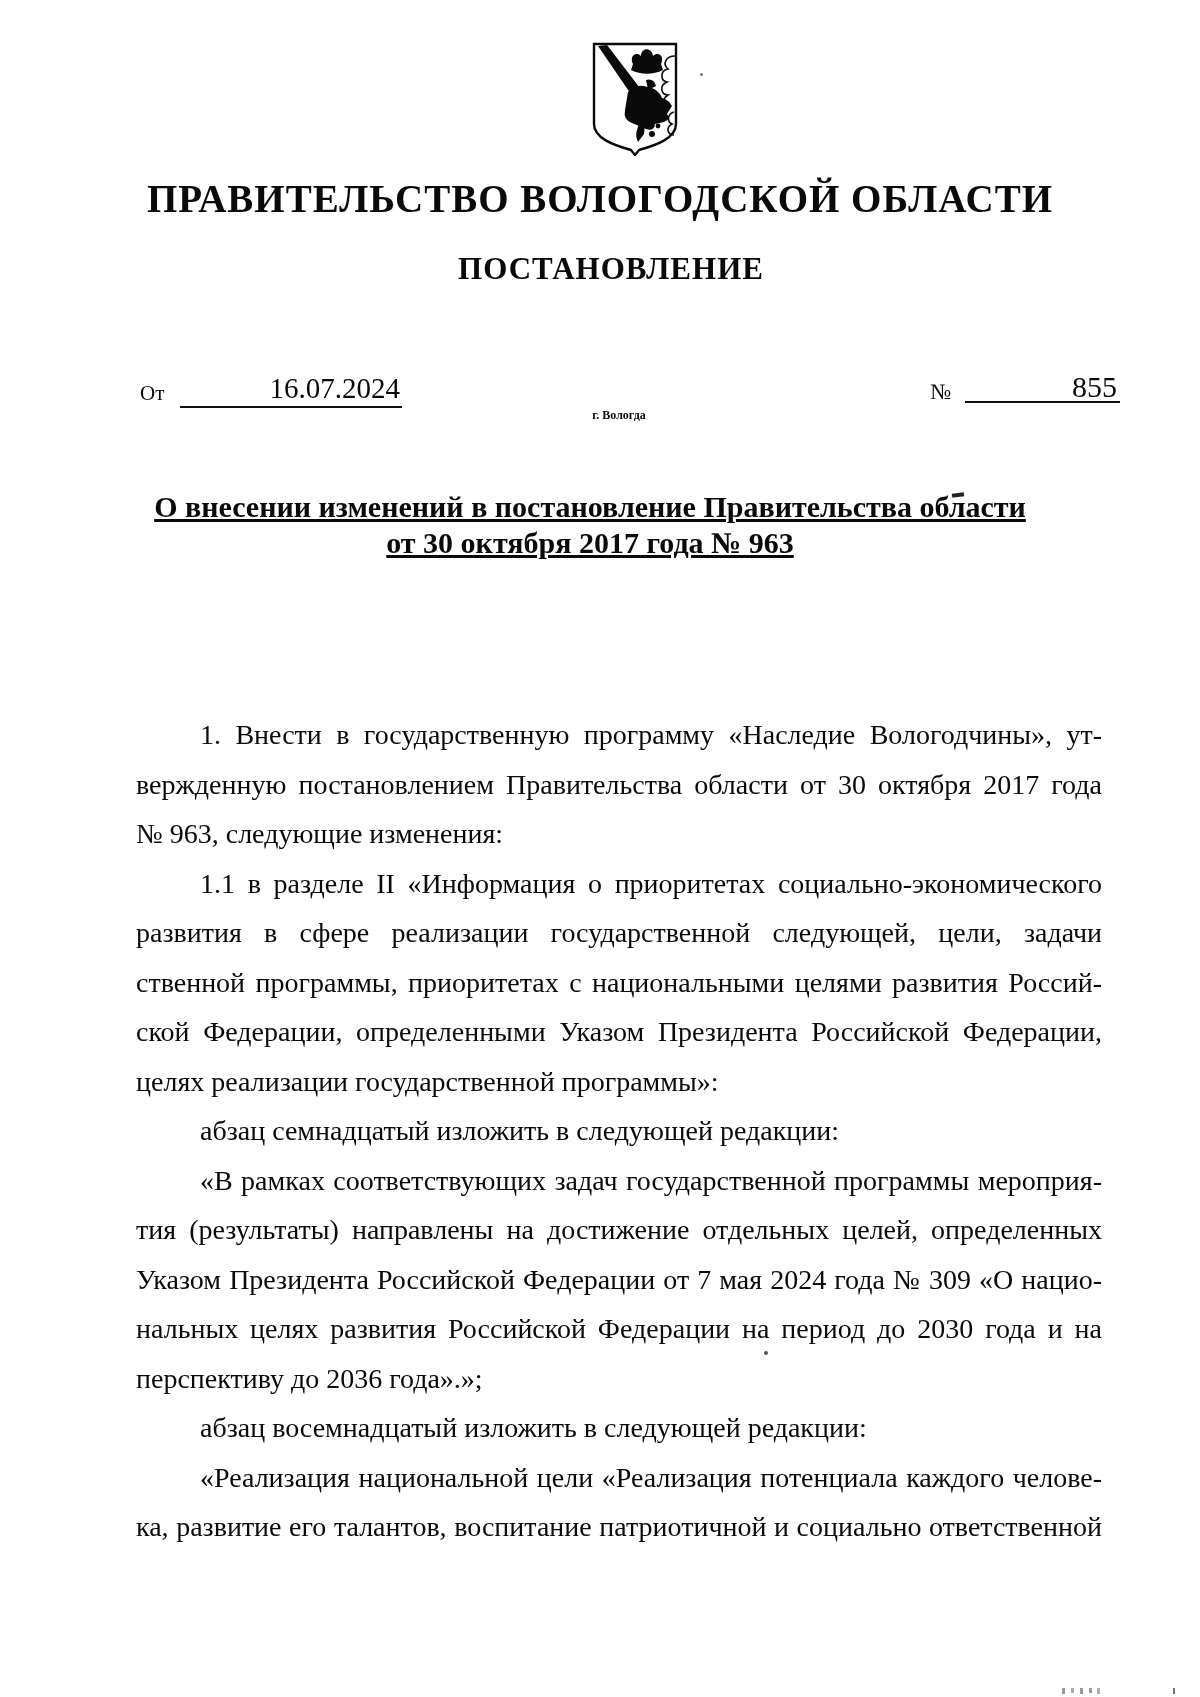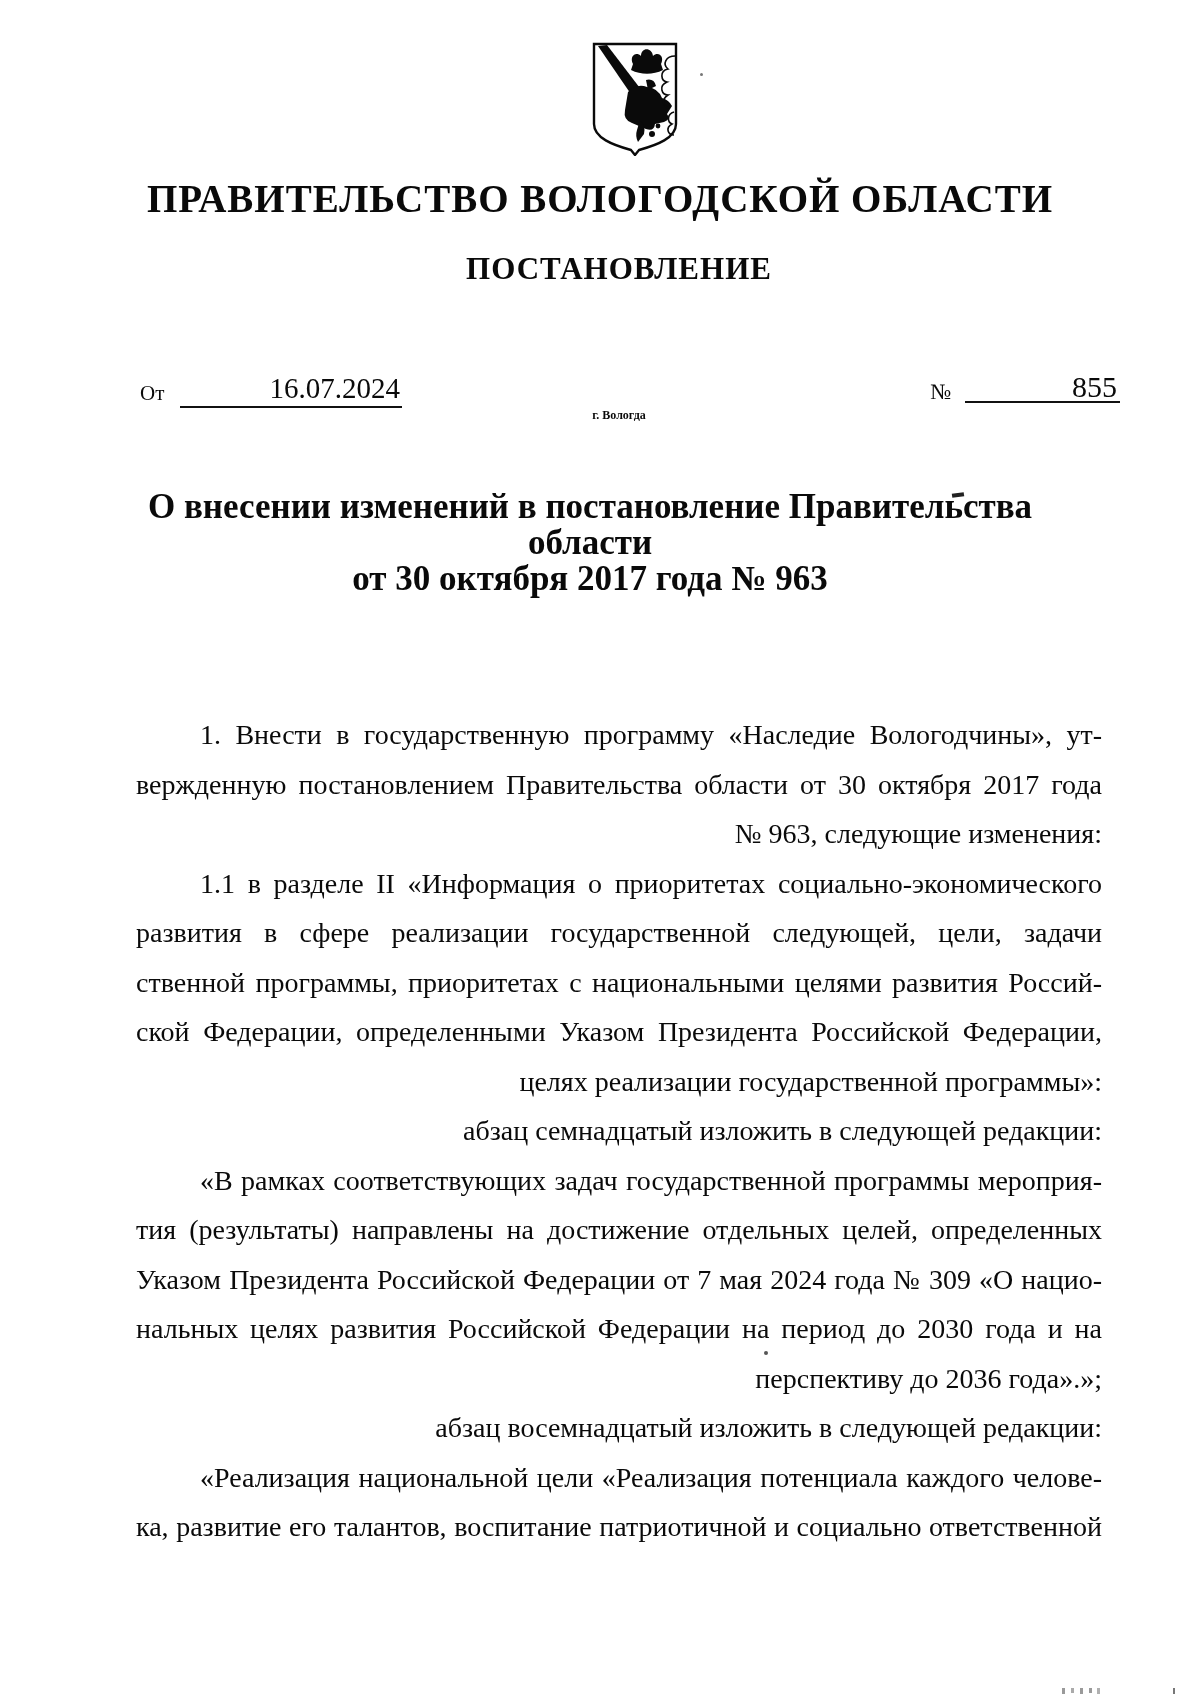--- a/index.html
+++ b/index.html
@@ -14,21 +14,21 @@
   }
   
   .emblem{position:absolute;left:590px;top:42px;width:90px;height:114px;}
   
   .org-name{
     position:absolute;left:40px;top:176px;width:1120px;
     text-align:center;font-weight:bold;font-size:39px;line-height:46px;
     letter-spacing:1px;white-space:nowrap;
   }
   .doc-type{
-    position:absolute;left:136px;top:248px;width:966px;
+    position:absolute;left:128px;top:248px;width:966px;
     text-align:center;font-weight:bold;font-size:31px;line-height:42px;
     letter-spacing:1px;
   }
   
   .date-label{position:absolute;left:140px;top:381px;font-size:21px;}
   .date-value{
     position:absolute;left:182px;top:372px;width:218px;
     text-align:right;font-size:29px;
   }
   .date-underline{position:absolute;left:180px;top:406px;width:222px;height:2px;background:#111;}
@@ -38,36 +38,36 @@
     text-align:center;font-size:30px;
   }
   .number-underline{position:absolute;left:965px;top:401px;width:155px;height:2px;background:#111;}
   .city{
     position:absolute;left:136px;top:408px;width:966px;
     text-align:center;font-weight:bold;font-size:12px;
   }
   
   .doc-title{
     position:absolute;left:133px;top:489px;width:914px;
-    text-align:center;font-weight:bold;font-size:35px;line-height:36px;
+    text-align:center;font-weight:bold;font-size:30px;line-height:36px;text-decoration:underline;
   }
   
   .preamble{
     position:absolute;left:138px;top:620px;width:966px;
     font-size:26px;line-height:32px;
   }
   .preamble .b{font-weight:bold;}
   
   .body-text{
     position:absolute;left:136px;top:710px;width:966px;
     font-size:28px;
   }
   .line{
     display:block;height:49.5px;line-height:49.5px;
-    overflow:hidden;text-align:right;white-space:normal;
+    overflow:hidden;text-align:left;white-space:normal;
   }
   .line.j{text-align:justify;}
   .line.j::after{content:"";display:inline-block;width:100%;height:0;}
   .line.ind{padding-left:64px;}
   
   .speck{position:absolute;background:#222;}
   .speck-1{left:952px;top:493px;width:12px;height:4px;transform:rotate(-8deg);}
   .speck-2{left:764px;top:1351px;width:4px;height:4px;background:#555;border-radius:2px;}
   .speck-3{left:700px;top:73px;width:3px;height:3px;background:#777;border-radius:2px;}
   .scan-barcode{position:absolute;left:1060px;top:1688px;width:130px;height:7px;}

